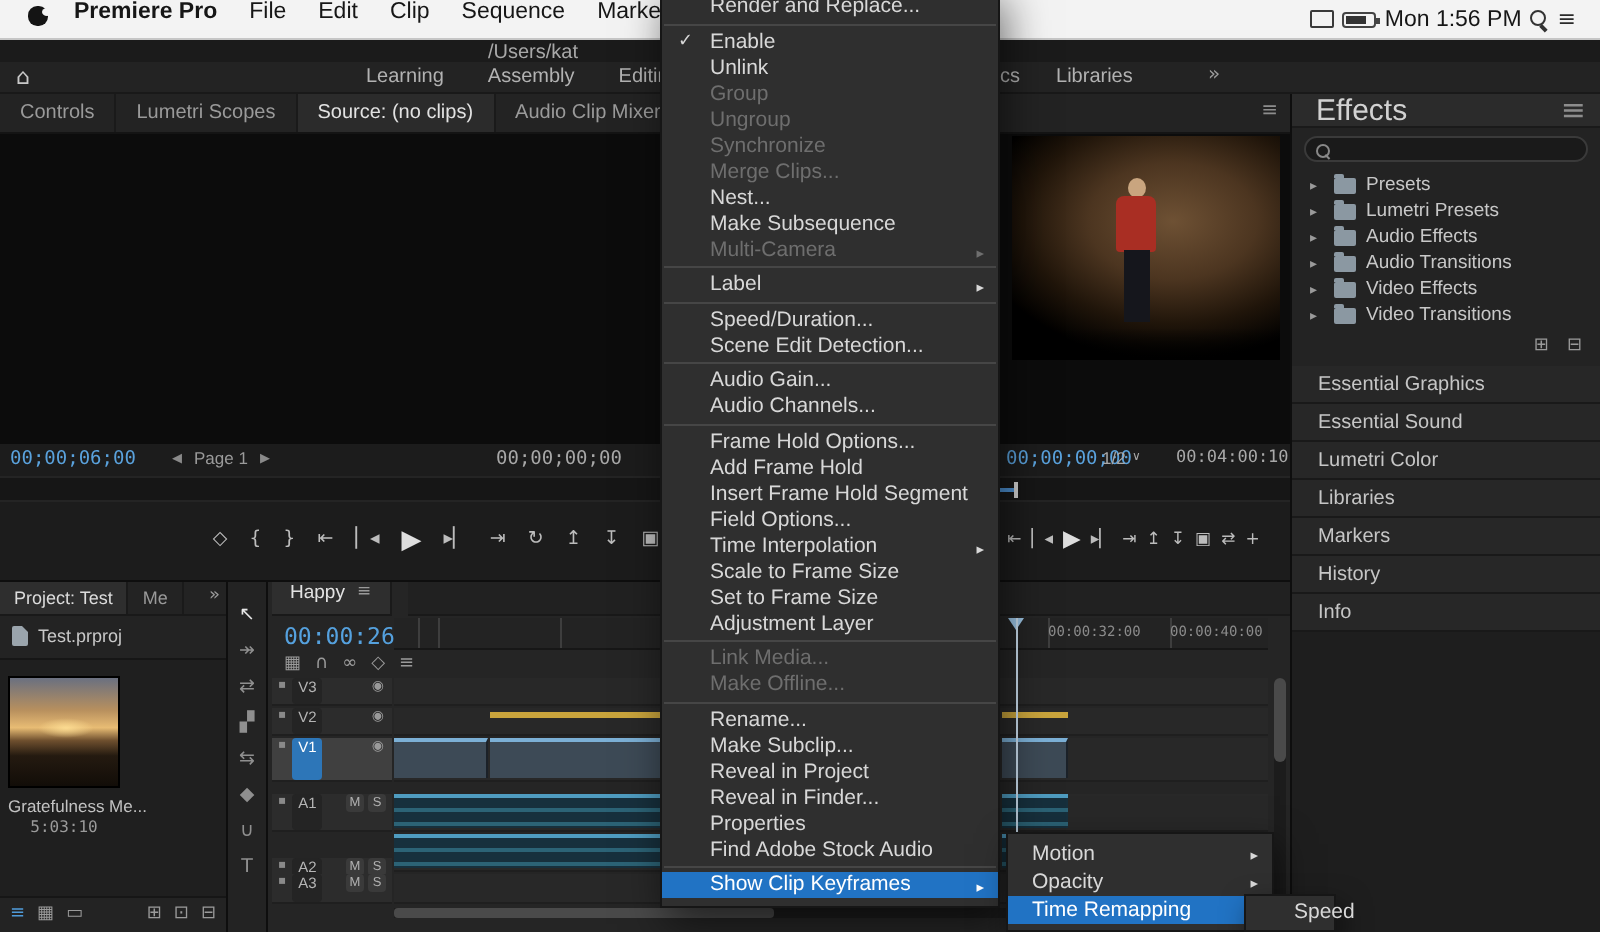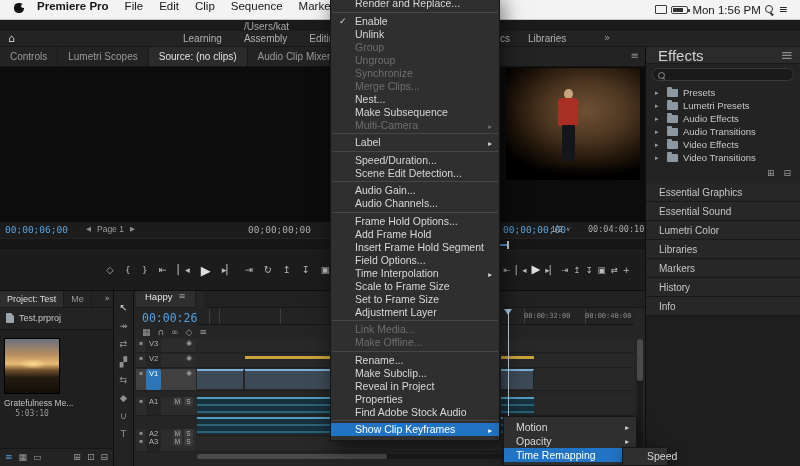--- a/index.html
+++ b/index.html
@@ -481,20 +481,21 @@
       <div class="mi"><div class="mlbl">Scale to Frame Size</div></div>
       <div class="mi"><div class="mlbl">Set to Frame Size</div></div>
       <div class="mi"><div class="mlbl">Adjustment Layer</div></div>
       <div class="msep"></div>
       <div class="mi dis"><div class="mlbl">Link Media...</div></div>
       <div class="mi dis"><div class="mlbl">Make Offline...</div></div>
       <div class="msep"></div>
       <div class="mi"><div class="mlbl">Rename...</div></div>
       <div class="mi"><div class="mlbl">Make Subclip...</div></div>
       <div class="mi"><div class="mlbl">Reveal in Project</div></div>
+      <div class="mi"><div class="mlbl">Reveal in Finder...</div></div>
       <div class="mi"><div class="mlbl">Properties</div></div>
       <div class="mi"><div class="mlbl">Find Adobe Stock Audio</div></div>
       <div class="msep"></div>
       <div class="mi hl"><div class="mlbl">Show Clip Keyframes</div><div class="marr g">▸</div></div>
     </div>
 
   <div id="kf-menu">
       <div class="mi"><div class="mlbl">Motion</div><div class="marr g">▸</div></div>
       <div class="mi"><div class="mlbl">Opacity</div><div class="marr g">▸</div></div>
       <div class="mi hl"><div class="mlbl">Time Remapping</div><div class="marr g">▸</div></div>

